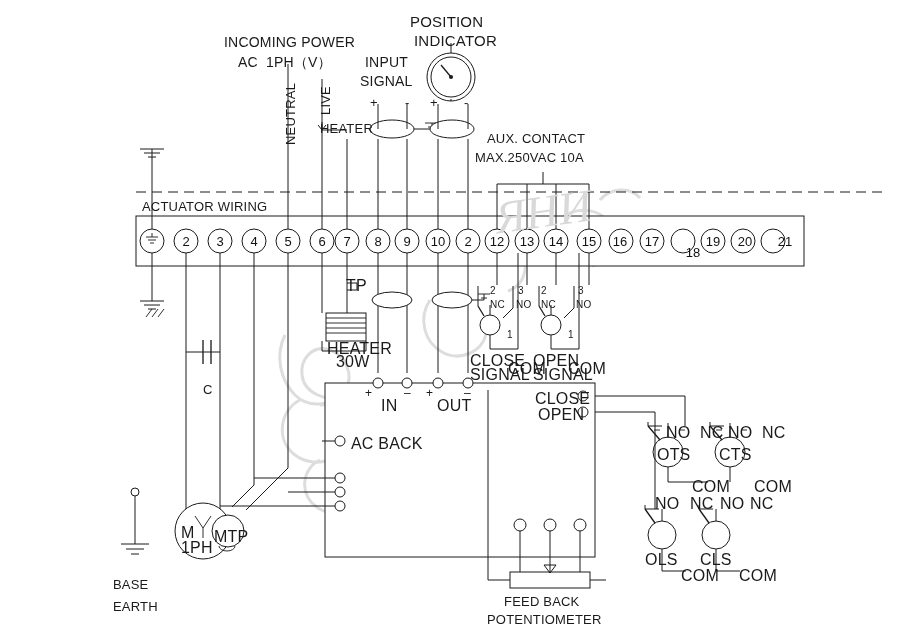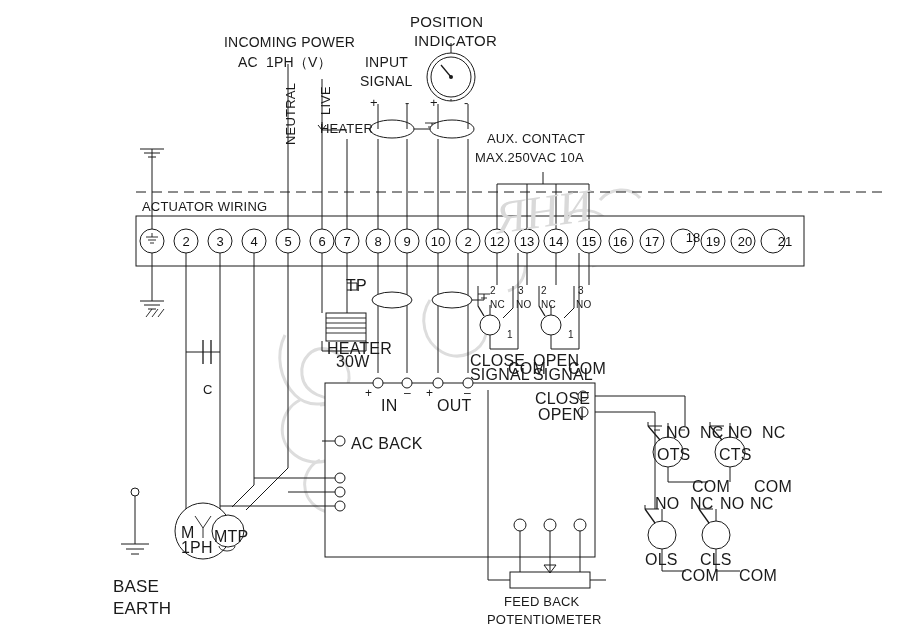--- a/index.html
+++ b/index.html
@@ -31,21 +31,21 @@
     white-space: pre;
     line-height: 1.08;
     letter-spacing: 0.2px;
   }
   .t10 { font-size: 10px; }
   .t11 { font-size: 16px; }
   .t12 { font-size: 12px; }
   .t13 { font-size: 13px; }
   .t14 { font-size: 14px; }
   .t15 { font-size: 15px; }
-  .t17 { font-size: 17px; }
+  .t17 { font-size: 13px; }
   .rot90 {
     transform-origin: left top;
     transform: rotate(-90deg);
   }
   .tnum {
     position: absolute;
     font-size: 13px;
     text-align: center;
     color: #111;
   }
@@ -314,21 +314,21 @@
   <div class="tnum" style="left:370px; top:234px; width:16px;">8</div>
   <div class="tnum" style="left:399px; top:234px; width:16px;">9</div>
   <div class="tnum" style="left:428px; top:234px; width:20px;">10</div>
   <div class="tnum" style="left:458px; top:234px; width:20px;">2</div>
   <div class="tnum" style="left:487px; top:234px; width:20px;">12</div>
   <div class="tnum" style="left:517px; top:234px; width:20px;">13</div>
   <div class="tnum" style="left:546px; top:234px; width:20px;">14</div>
   <div class="tnum" style="left:579px; top:234px; width:20px;">15</div>
   <div class="tnum" style="left:611px; top:234px; width:18px;">16</div>
   <div class="tnum" style="left:642px; top:234px; width:20px;">17</div>
-  <div class="tnum" style="left:673px; top:230px; width:40px;">18</div>
+  <div class="tnum" style="left:673px; top:245px; width:40px;">18</div>
   <div class="tnum" style="left:703px; top:234px; width:20px;">19</div>
   <div class="tnum" style="left:733px; top:234px; width:24px;">20</div>
   <div class="tnum" style="left:763px; top:234px; width:44px;">21</div>
 
   <div class="lbl t11" style="left:346px; top:277px;">TP</div>
   <div class="lbl t11" style="left:327px; top:340px;">HEATER</div>
   <div class="lbl t11" style="left:336px; top:353px;">30W</div>
   <div class="lbl t13" style="left:203px; top:383px;">C</div>
 
   <div class="lbl t10" style="left:490px; top:300px;">NC</div>

